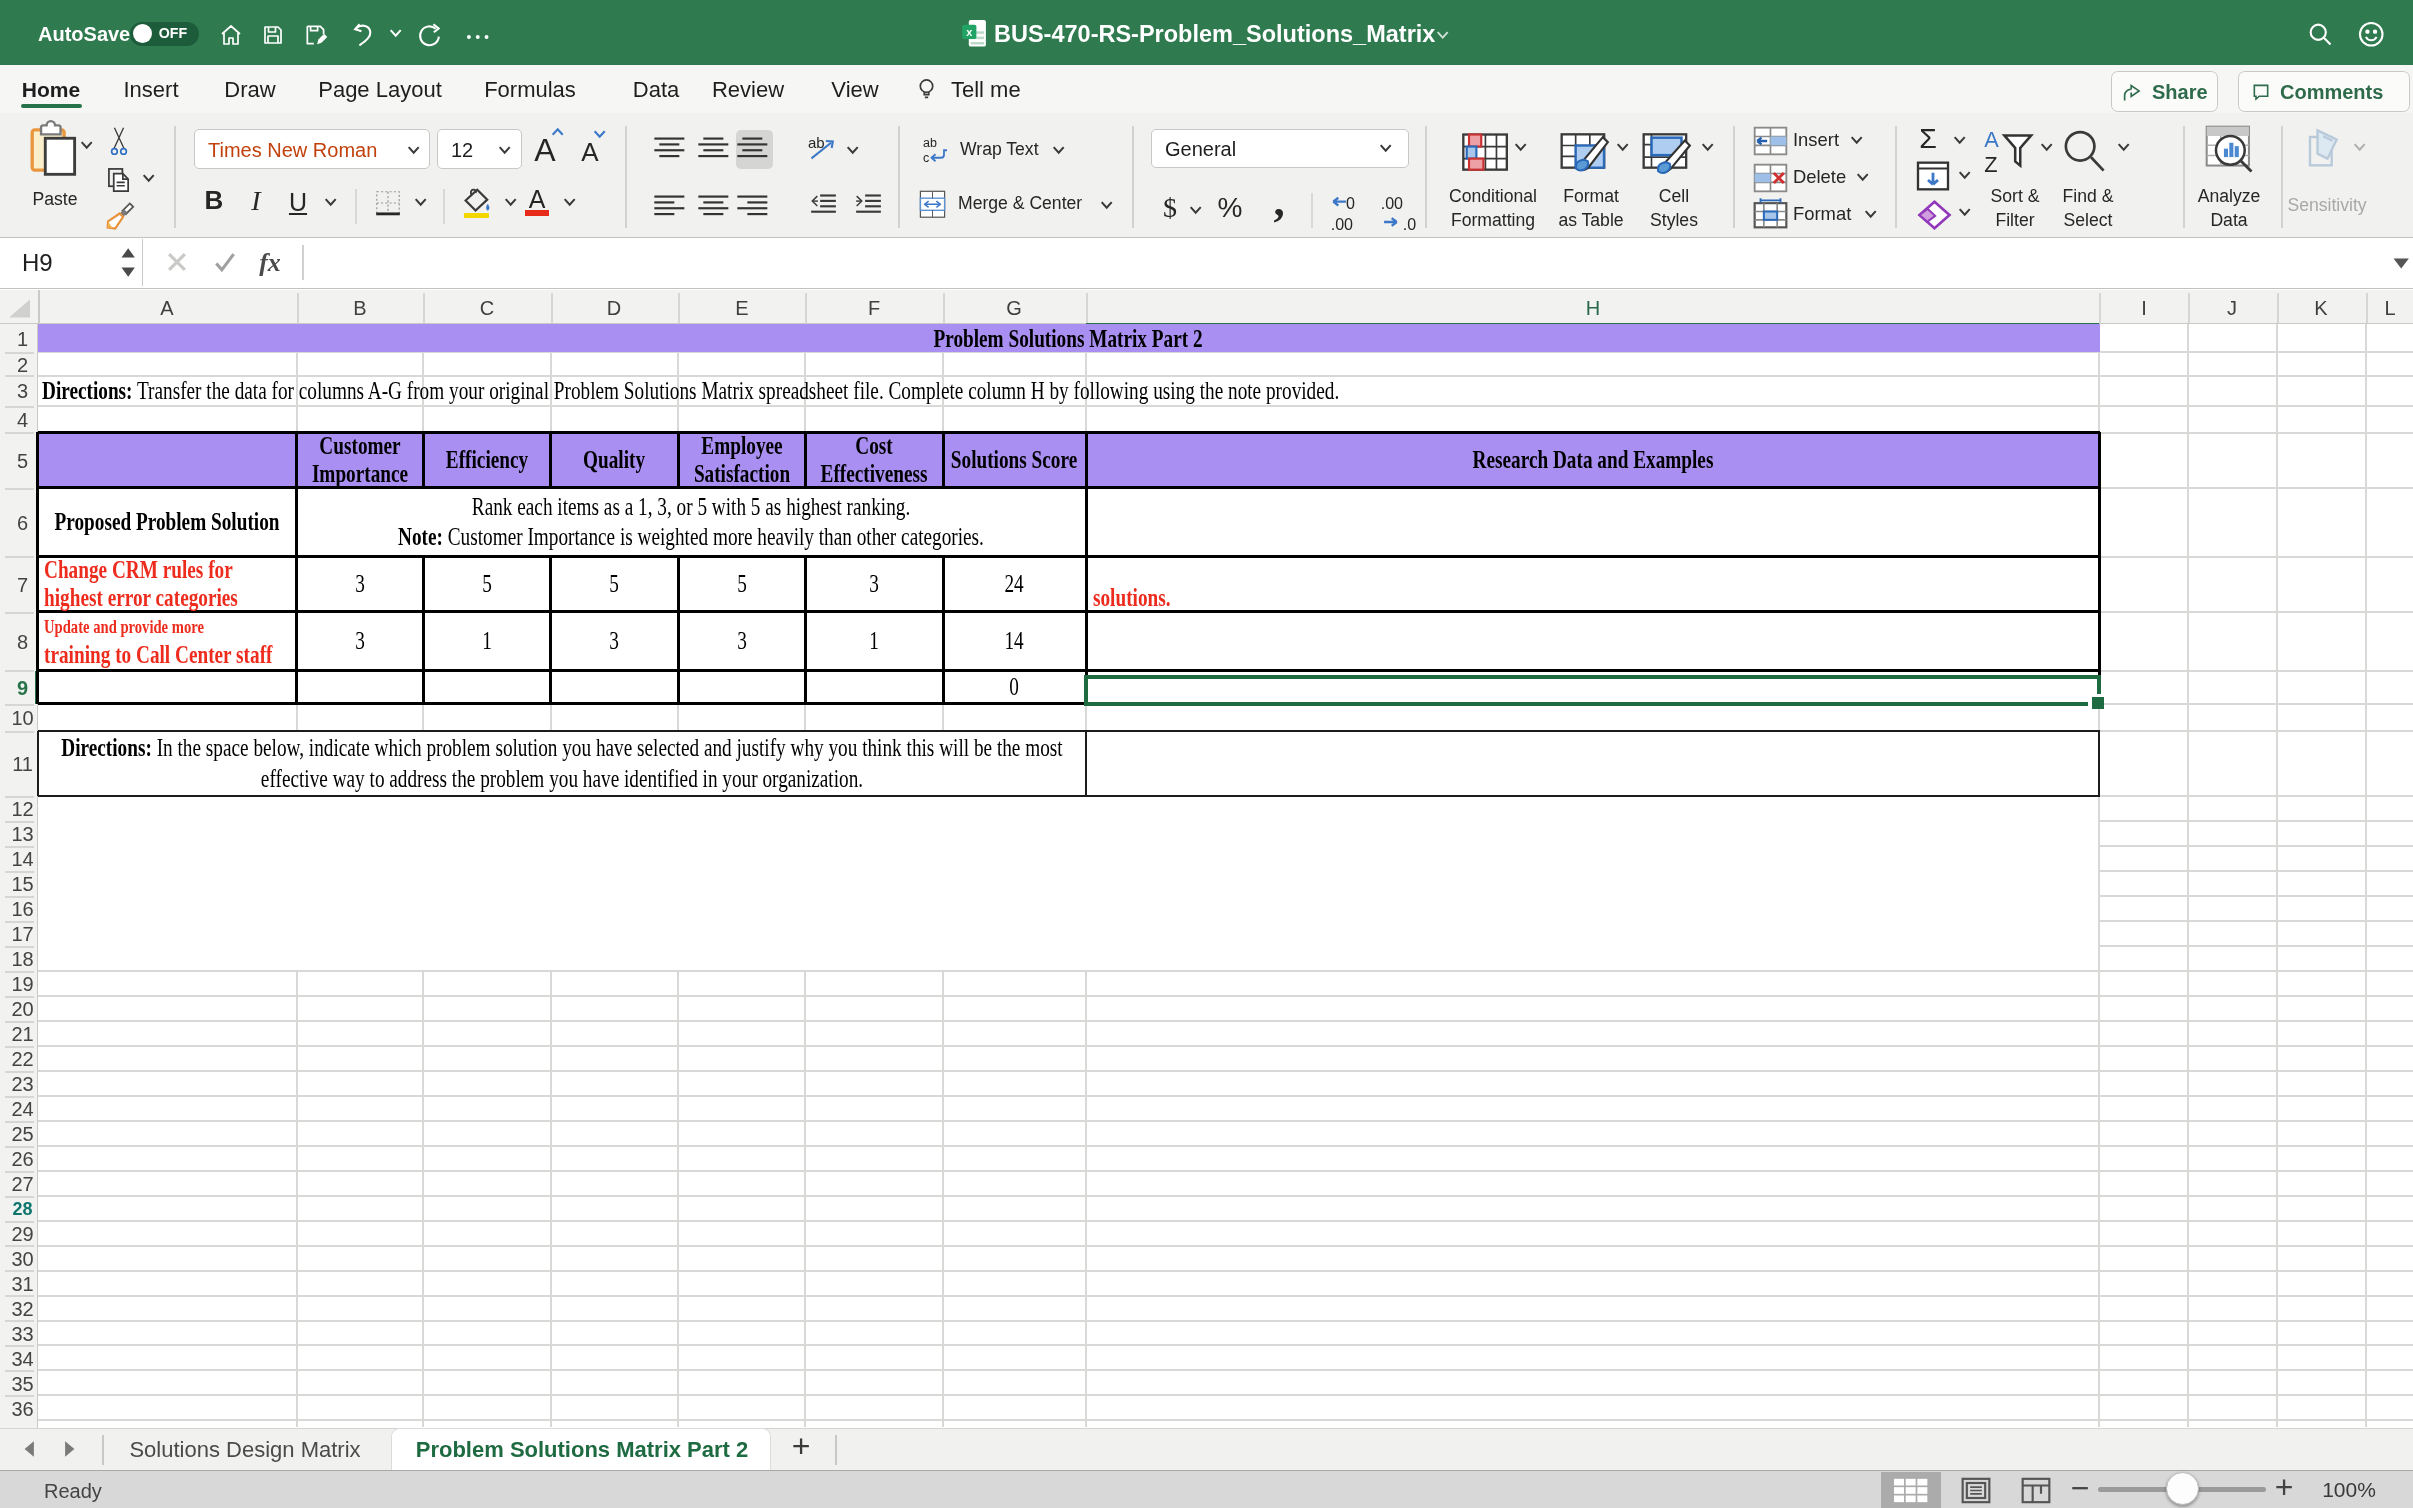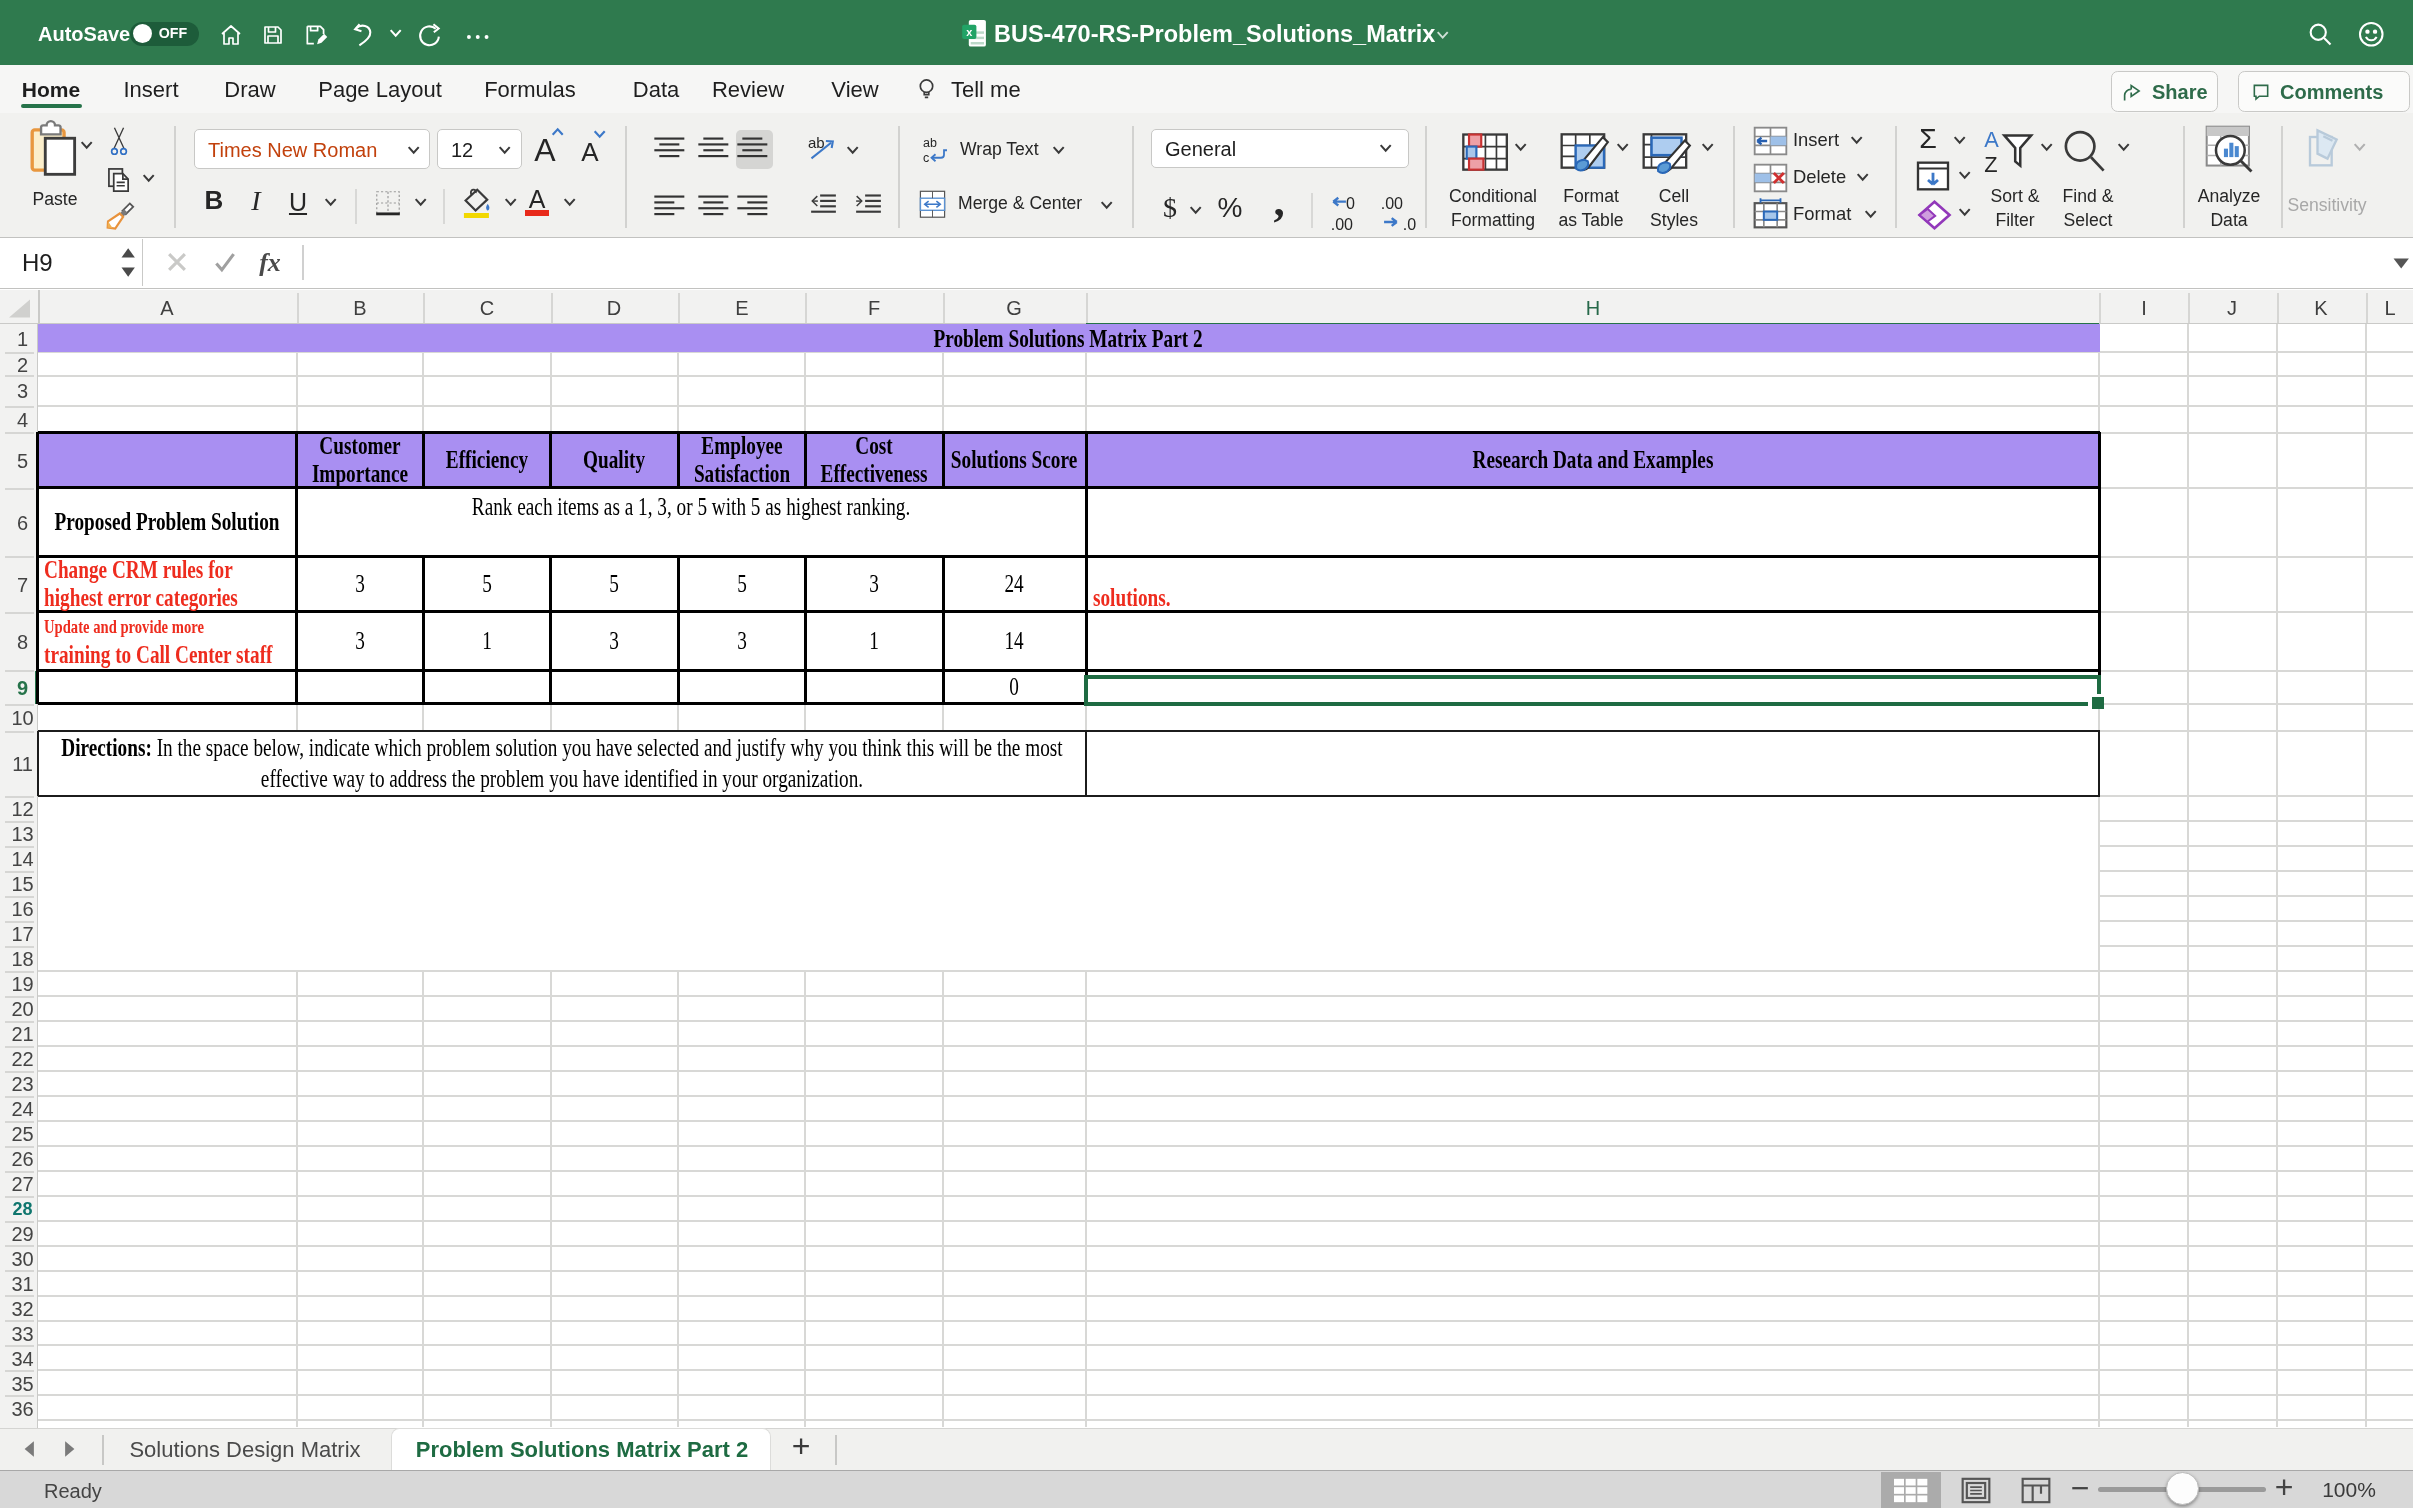--- a/index.html
+++ b/index.html
@@ -797,32 +797,34 @@
 <div style="left:804px;top:556px;width:2.5px;height:147px;background:#000"></div>
 <div style="left:942px;top:432px;width:2.5px;height:55px;background:#000"></div>
 <div style="left:942px;top:556px;width:2.5px;height:147px;background:#000"></div>
 <div style="left:1084px;top:675px;width:1017px;height:4.2px;background:#1e6b42"></div>
 <div style="left:1084px;top:702px;width:1017px;height:4.2px;background:#1e6b42"></div>
 <div style="left:1084px;top:675px;width:4.2px;height:31px;background:#1e6b42"></div>
 <div style="left:2097px;top:675px;width:4.2px;height:31px;background:#1e6b42"></div>
 <div style="left:2088px;top:694px;width:15px;height:15px;background:#fff"></div>
 <div style="left:2092px;top:697px;width:11.7px;height:11.7px;background:#1e6b42"></div>
 <div class="txt" style="left:1068px;top:339px;font-family:'Liberation Serif',serif;font-size:25px;font-weight:bold;color:#000"><span class="sq">Problem Solutions Matrix Part 2</span></div>
+<div class="txt tl" style="left:42px;top:391px;font-family:'Liberation Serif',serif;font-size:25px;font-weight:normal;color:sqlw"><span class="sql"><b>Directions:</b> Transfer the data for columns A-G from your original Problem Solutions Matrix spreadsheet file. Complete column H by following using the note provided.</span></div>
 <div class="txt" style="left:360px;top:446px;font-family:'Liberation Serif',serif;font-size:25px;font-weight:bold;color:#000"><span class="sq">Customer</span></div>
 <div class="txt" style="left:360px;top:474px;font-family:'Liberation Serif',serif;font-size:25px;font-weight:bold;color:#000"><span class="sq">Importance</span></div>
 <div class="txt" style="left:487px;top:460px;font-family:'Liberation Serif',serif;font-size:25px;font-weight:bold;color:#000"><span class="sq">Efficiency</span></div>
 <div class="txt" style="left:614px;top:460px;font-family:'Liberation Serif',serif;font-size:25px;font-weight:bold;color:#000"><span class="sq">Quality</span></div>
 <div class="txt" style="left:742px;top:446px;font-family:'Liberation Serif',serif;font-size:25px;font-weight:bold;color:#000"><span class="sq">Employee</span></div>
 <div class="txt" style="left:742px;top:474px;font-family:'Liberation Serif',serif;font-size:25px;font-weight:bold;color:#000"><span class="sq">Satisfaction</span></div>
 <div class="txt" style="left:874px;top:446px;font-family:'Liberation Serif',serif;font-size:25px;font-weight:bold;color:#000"><span class="sq">Cost</span></div>
 <div class="txt" style="left:874px;top:474px;font-family:'Liberation Serif',serif;font-size:25px;font-weight:bold;color:#000"><span class="sq">Effectiveness</span></div>
 <div class="txt" style="left:1014px;top:460px;font-family:'Liberation Serif',serif;font-size:25px;font-weight:bold;color:#000"><span class="sq">Solutions Score</span></div>
 <div class="txt" style="left:1593px;top:460px;font-family:'Liberation Serif',serif;font-size:25px;font-weight:bold;color:#000"><span class="sq">Research Data and Examples</span></div>
 <div class="txt" style="left:167px;top:522px;font-family:'Liberation Serif',serif;font-size:25px;font-weight:bold;color:#000"><span class="sq">Proposed Problem Solution</span></div>
 <div class="txt" style="left:691px;top:507px;font-family:'Liberation Serif',serif;font-size:25px;font-weight:normal;color:#000"><span class="sq">Rank each items as a 1, 3, or 5 with 5 as highest ranking.</span></div>
+<div class="txt" style="left:691px;top:537px;font-family:'Liberation Serif',serif;font-size:25px;font-weight:normal;color:#000"><span class="sq"><b>Note:</b> Customer Importance is weighted more heavily than other categories.</span></div>
 <div class="txt tl" style="left:44px;top:570px;font-family:'Liberation Serif',serif;font-size:25px;font-weight:bold;color:#ee2c1e"><span class="sql">Change CRM rules for</span></div>
 <div class="txt tl" style="left:44px;top:598px;font-family:'Liberation Serif',serif;font-size:25px;font-weight:bold;color:#ee2c1e"><span class="sql">highest error categories</span></div>
 <div class="txt" style="left:360px;top:584px;font-family:'Liberation Serif',serif;font-size:25px;font-weight:normal;color:#000"><span class="sq">3</span></div>
 <div class="txt" style="left:487px;top:584px;font-family:'Liberation Serif',serif;font-size:25px;font-weight:normal;color:#000"><span class="sq">5</span></div>
 <div class="txt" style="left:614px;top:584px;font-family:'Liberation Serif',serif;font-size:25px;font-weight:normal;color:#000"><span class="sq">5</span></div>
 <div class="txt" style="left:742px;top:584px;font-family:'Liberation Serif',serif;font-size:25px;font-weight:normal;color:#000"><span class="sq">5</span></div>
 <div class="txt" style="left:874px;top:584px;font-family:'Liberation Serif',serif;font-size:25px;font-weight:normal;color:#000"><span class="sq">3</span></div>
 <div class="txt" style="left:1014px;top:584px;font-family:'Liberation Serif',serif;font-size:25px;font-weight:normal;color:#000"><span class="sq">24</span></div>
 <div class="txt tl" style="left:1093px;top:598px;font-family:'Liberation Serif',serif;font-size:25px;font-weight:bold;color:#ee2c1e"><span class="sql">solutions.</span></div>
 <div class="txt tl" style="left:44px;top:627px;font-family:'Liberation Serif',serif;font-size:19px;font-weight:bold;color:#ee2c1e"><span class="sql">Update and provide more</span></div>

